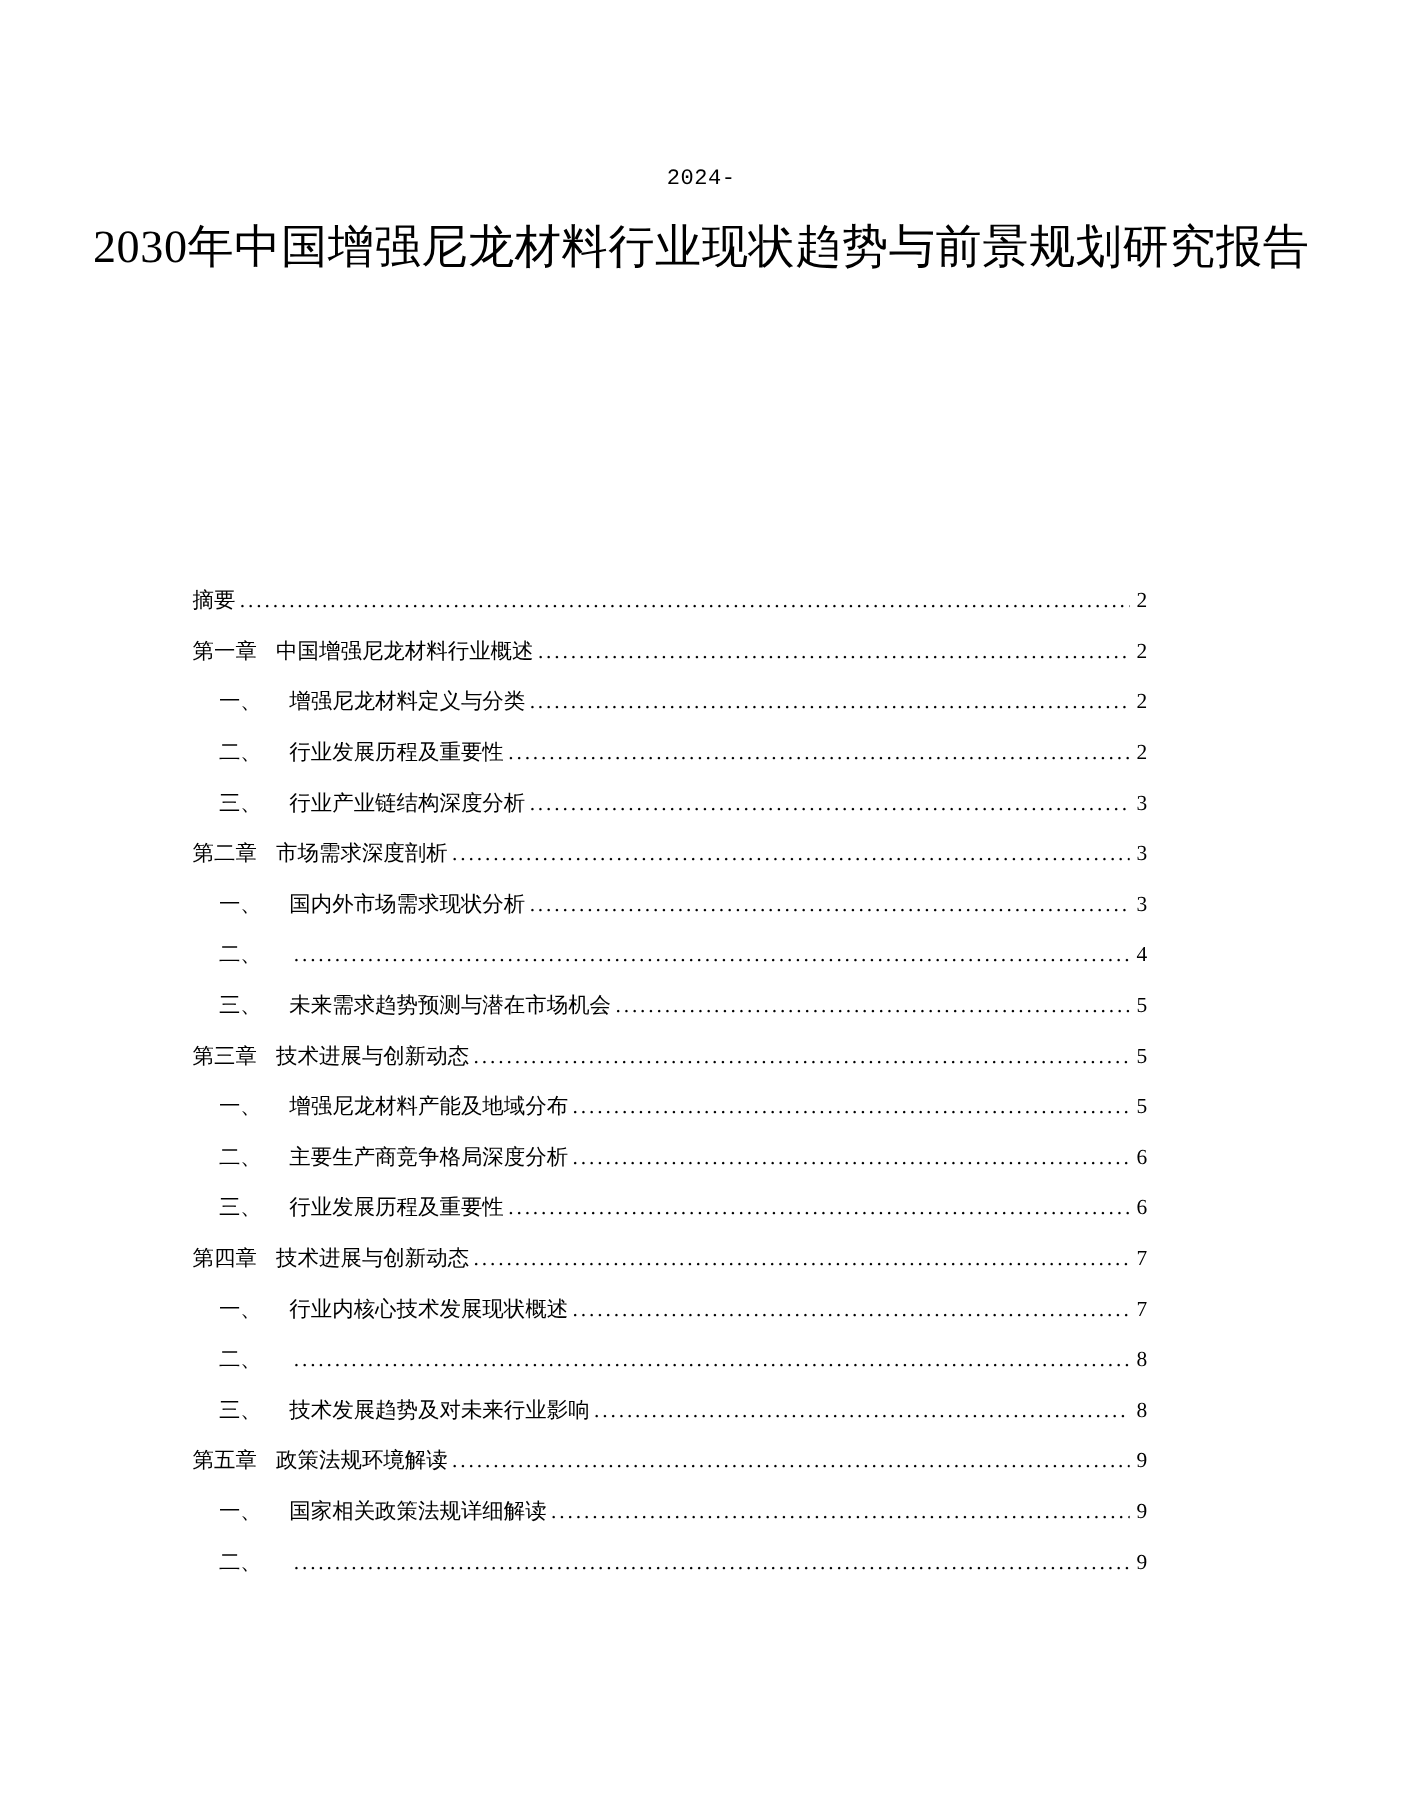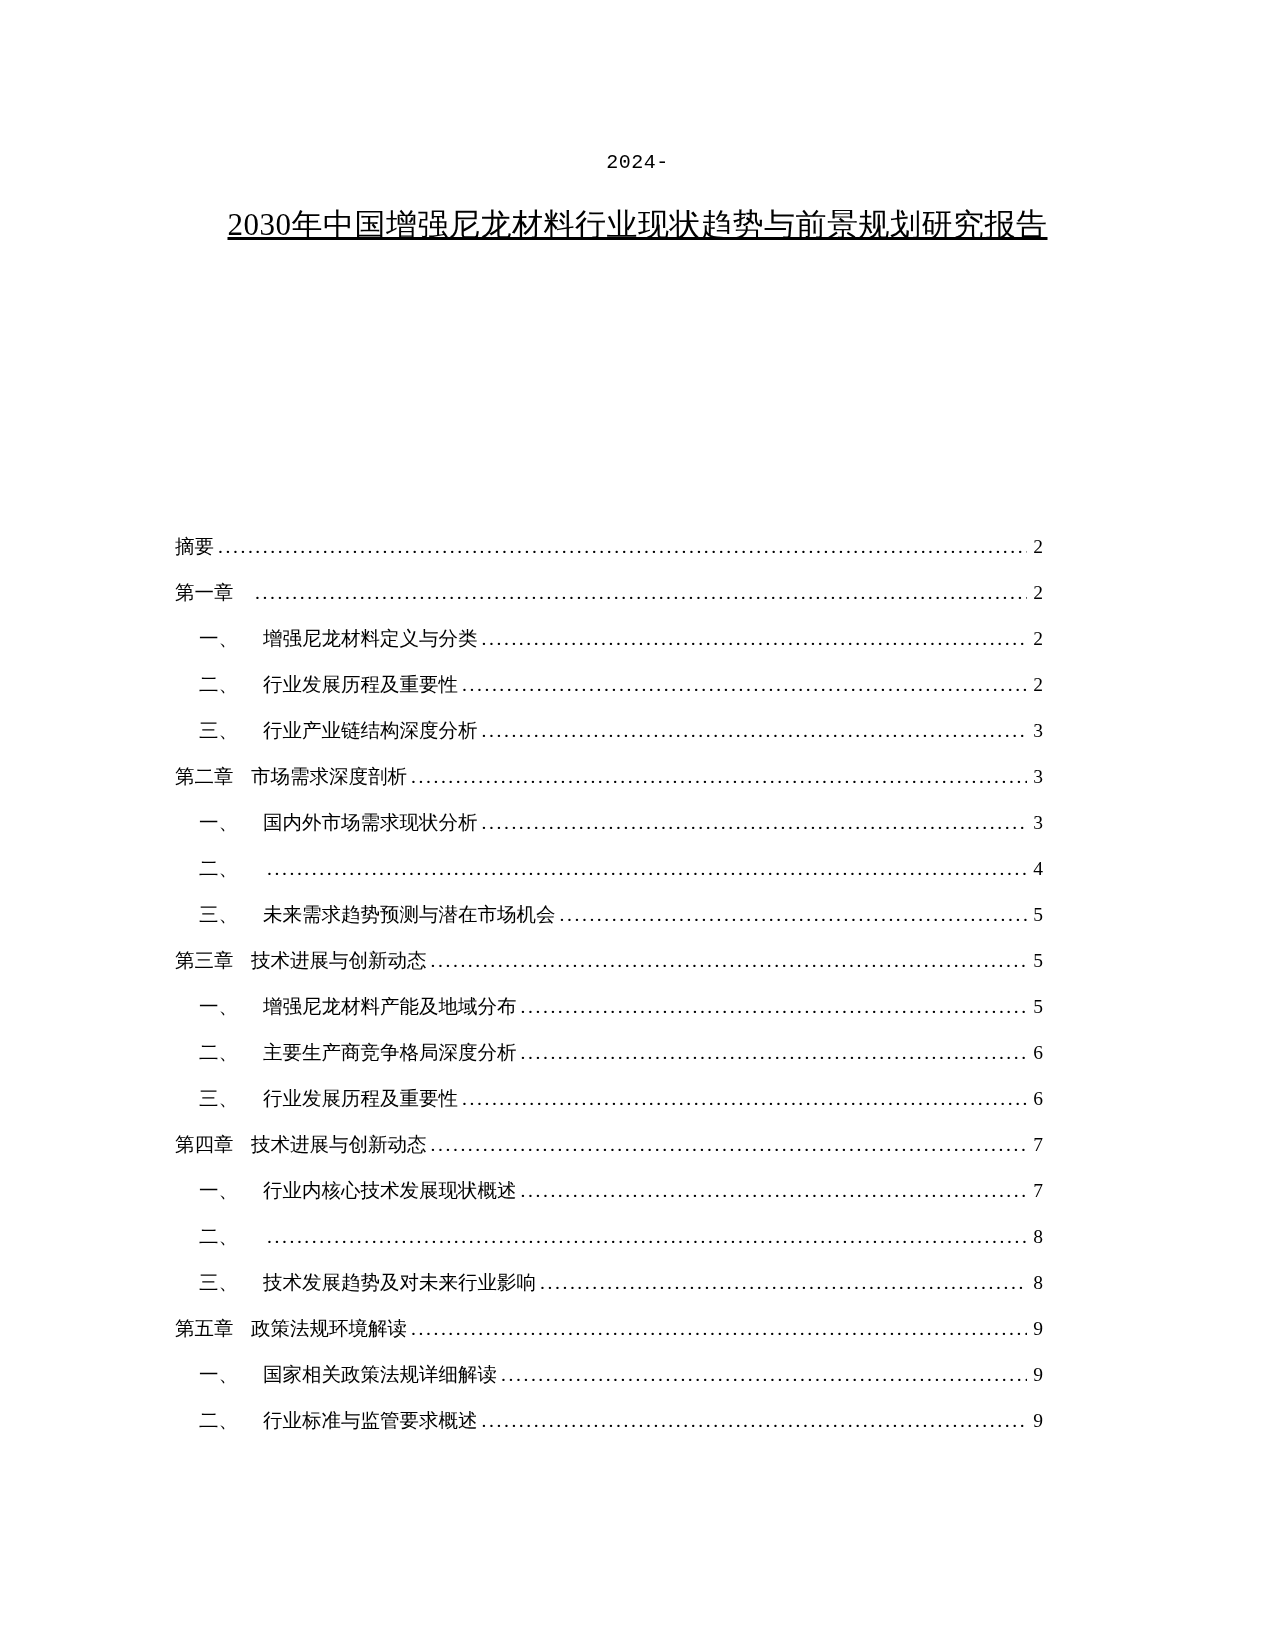--- a/index.html
+++ b/index.html
@@ -29,22 +29,21 @@
   .title-line {
     font-size: 31px;
     line-height: 62px;
     letter-spacing: 0.5px;
   }
   .title-line-1 {
     font-family: "Liberation Mono", "DejaVu Sans Mono", monospace;
     font-size: 20px;
   }
   .title-line-2 {
-    font-size: 31px;
-    text-decoration: underline;
+    font-size: 42px;
   }
   .toc {
     margin-top: 268px;
     padding-left: 175px;
     padding-right: 232px;
   }
   .toc-row {
     display: flex;
     align-items: baseline;
     font-size: 19.5px;
@@ -106,20 +105,21 @@
   </div>
 
   <div class="toc">
       <div class="toc-row level-1">
         <span class="toc-label">摘要</span>
         <span class="toc-dots"></span>
         <span class="toc-page">2</span>
       </div>
       <div class="toc-row level-1">
         <span class="toc-num chapter">第一章</span>
+        <span class="toc-label">中国增强尼龙材料行业概述</span>
         <span class="toc-dots"></span>
         <span class="toc-page">2</span>
       </div>
       <div class="toc-row level-2">
         <span class="toc-num sub">一、</span>
         <span class="toc-label">增强尼龙材料定义与分类</span>
         <span class="toc-dots"></span>
         <span class="toc-page">2</span>
       </div>
       <div class="toc-row level-2">
@@ -211,19 +211,18 @@
         <span class="toc-page">9</span>
       </div>
       <div class="toc-row level-2">
         <span class="toc-num sub">一、</span>
         <span class="toc-label">国家相关政策法规详细解读</span>
         <span class="toc-dots"></span>
         <span class="toc-page">9</span>
       </div>
       <div class="toc-row level-2">
         <span class="toc-num sub">二、</span>
-        <span class="toc-label">行业标准与监管要求概述</span>
         <span class="toc-dots"></span>
         <span class="toc-page">9</span>
       </div>
     </div>
 
 </div>
 
 </body></html>

